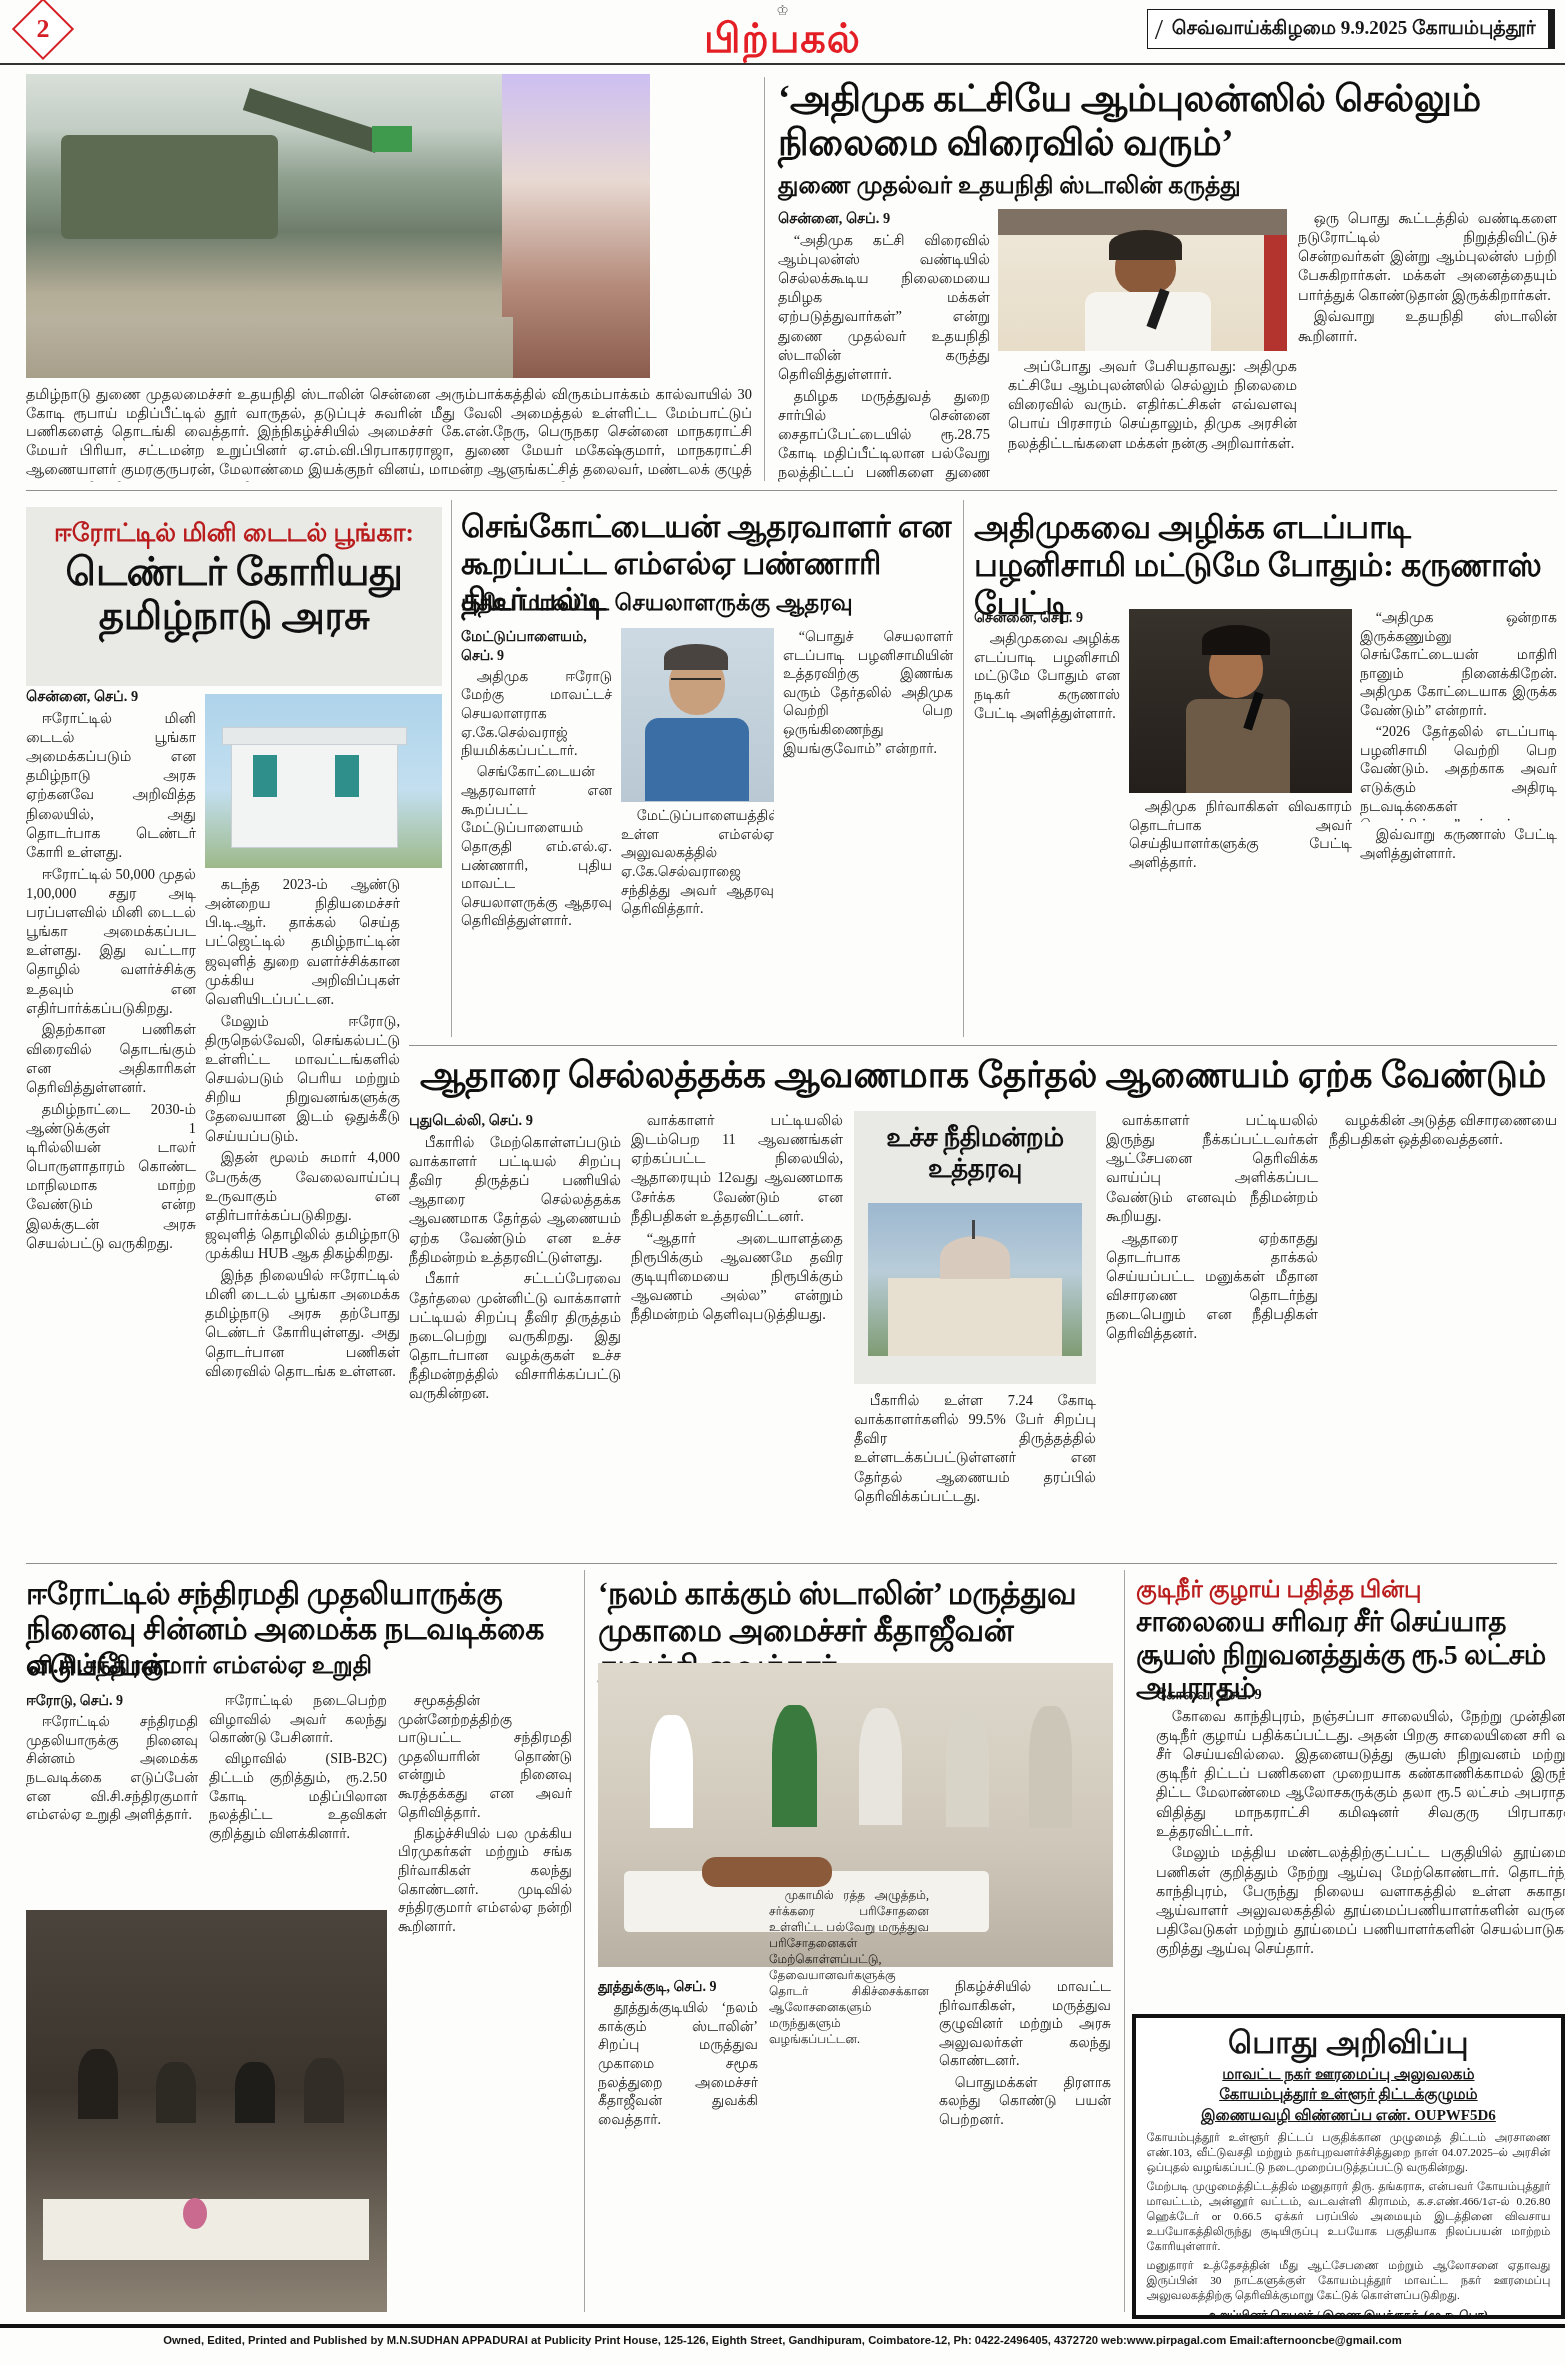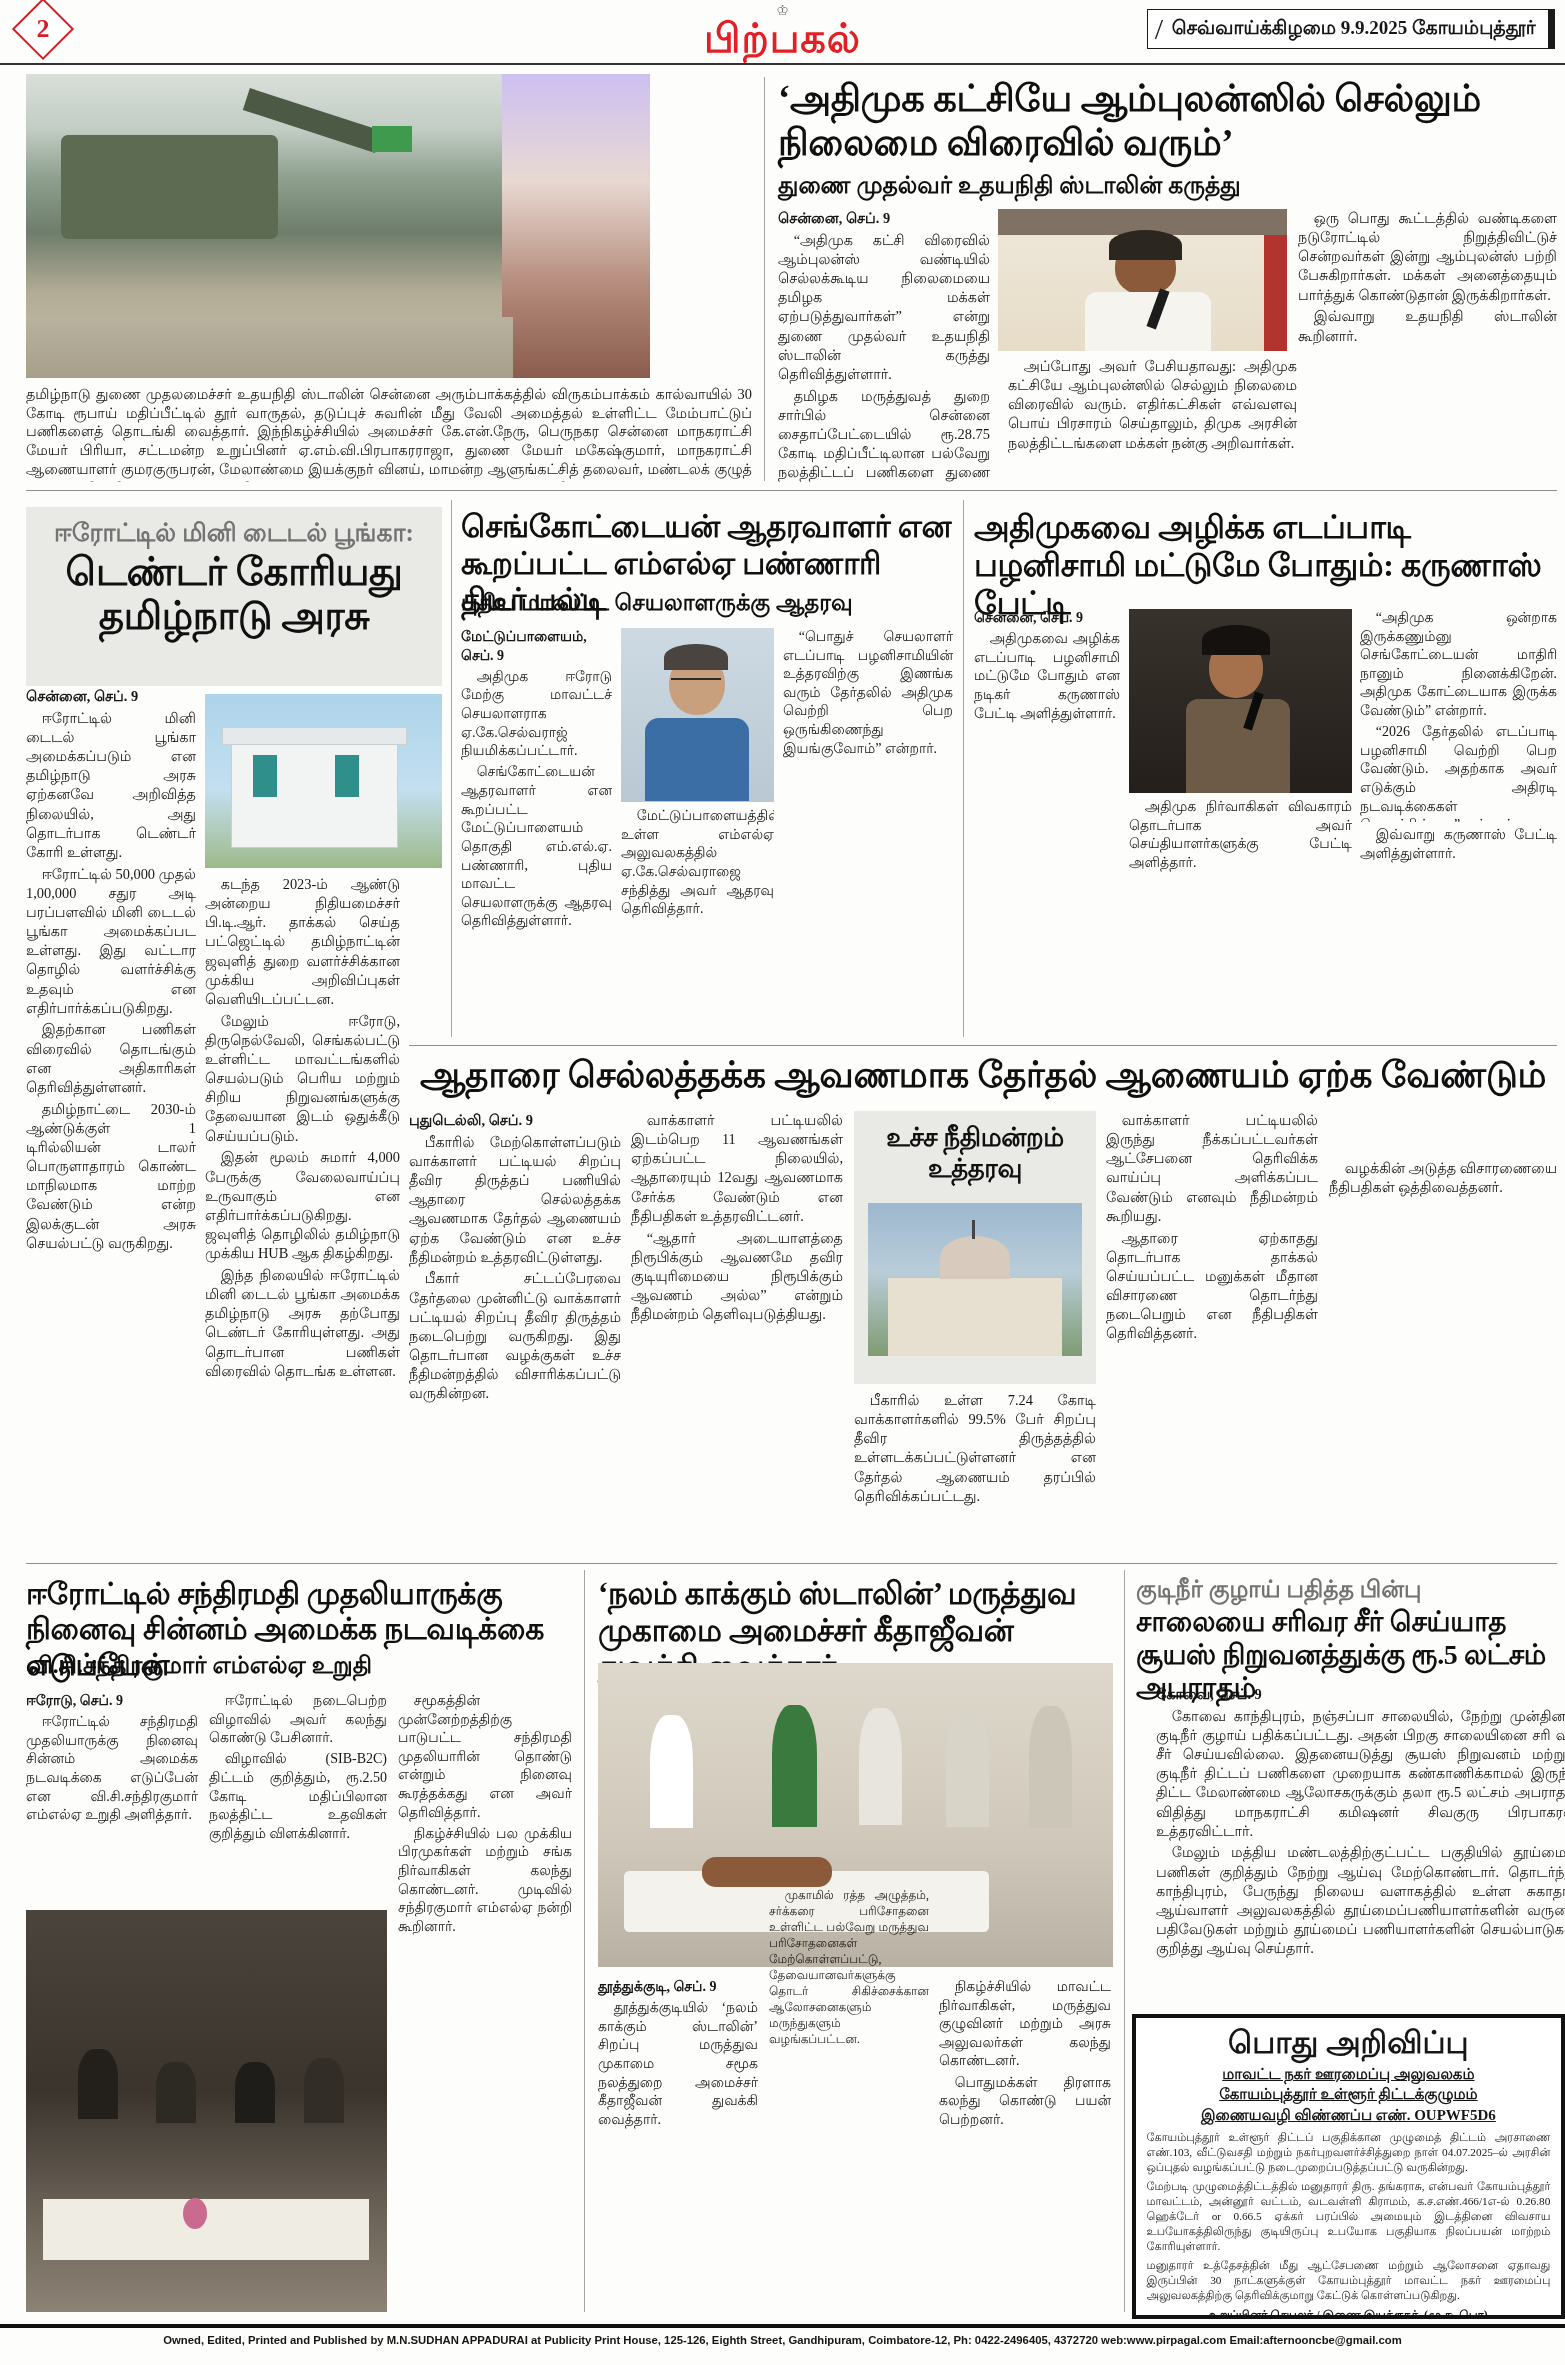--- a/index.html
+++ b/index.html
@@ -15,21 +15,21 @@
            display:flex;align-items:center;justify-content:center;font-size:26px;font-weight:800;color:#d51f26;}
   .masthead{position:absolute;left:50%;top:3.5px;transform:translateX(-50%);text-align:center;}
   .masthead .orn{display:block;font-size:14px;color:#777;line-height:1;}
   .masthead .ttl{font-size:40px;font-weight:900;color:#e31e24;line-height:1.05;letter-spacing:0.9px;}
   .datebox{position:absolute;right:10.4px;top:8.7px;height:38px;border:1.7px solid #1a1a1a;border-right:7px solid #1a1a1a;
            display:flex;align-items:center;padding:0 12px 0 7px;font-size:19px;font-weight:600;background:#fff;}
   .datebox .slash{font-size:30px;font-weight:300;margin-right:8.7px;color:#222;}
   
   .hl{font-weight:900;color:#101010;line-height:1.18;letter-spacing:-0.4px;}
   .sub{font-weight:800;color:#101010;}
-  .kick{font-weight:600;color:#737373;}
+  .kick{font-weight:600;color:#b91c1c;}
   
   .txt{font-size:14.4px;line-height:1.33;text-align:justify;overflow:hidden;}
   .txt p{margin:0 0 2.6px 0;text-indent:15.7px;}
   .txt p.dl{text-indent:0;font-weight:800;text-align:left;}
   .caption{font-size:14.4px;line-height:1.3;text-align:justify;overflow:hidden;}
   
   .photo{position:absolute;overflow:hidden;}
   .greybox{background:#e9e9e6;}
   .noticebox{position:absolute;border:4.3px solid #111;background:#fff;padding:5.2px 10.4px;overflow:hidden;}
   .noticebox .ntitle{text-align:center;font-size:31px;font-weight:900;line-height:1.15;margin:1.7px 0 3.5px;}
@@ -194,21 +194,21 @@
       </div>
     </div>
     <div class="txt" style="width:242px;height:174px;margin-top:7px;">
       <p>பீகாரில் உள்ள 7.24 கோடி வாக்காளர்களில் 99.5% பேர் சிறப்பு தீவிர திருத்தத்தில் உள்ளடக்கப்பட்டுள்ளனர் என தேர்தல் ஆணையம் தரப்பில் தெரிவிக்கப்பட்டது.</p>
     </div>
   </div>
   <div class="txt abs" style="left:1106px;top:1111px;width:212px;height:445px;">
     <p>வாக்காளர் பட்டியலில் இருந்து நீக்கப்பட்டவர்கள் ஆட்சேபனை தெரிவிக்க வாய்ப்பு அளிக்கப்பட வேண்டும் எனவும் நீதிமன்றம் கூறியது.</p>
     <p>ஆதாரை ஏற்காதது தொடர்பாக தாக்கல் செய்யப்பட்ட மனுக்கள் மீதான விசாரணை தொடர்ந்து நடைபெறும் என நீதிபதிகள் தெரிவித்தனர்.</p>
   </div>
-  <div class="txt abs" style="left:1329px;top:1111px;width:228px;height:445px;margin-top:48px;">
+  <div class="txt abs" style="left:1329px;top:1111px;width:228px;height:445px;">
     <p>வழக்கின் அடுத்த விசாரணையை நீதிபதிகள் ஒத்திவைத்தனர்.</p>
   </div>
 
   <div class="hrule" style="left:26px;top:1563px;width:1531px;"></div>
 
   <div class="hl abs" style="left:26px;top:1576px;width:548px;font-size:30px;">ஈரோட்டில் சந்திரமதி முதலியாருக்கு நினைவு சின்னம் அமைக்க நடவடிக்கை எடுப்பேன்</div>
   <div class="sub abs" style="left:26px;top:1652px;width:548px;font-size:23.5px;">வி.சி.சந்திரகுமார் எம்எல்ஏ உறுதி</div>
   <div class="txt abs" style="left:26px;top:1692px;width:172px;height:209px;font-size:14px;">
     <p class="dl">ஈரோடு, செப். 9</p>
     <p>ஈரோட்டில் சந்திரமதி முதலியாருக்கு நினைவு சின்னம் அமைக்க நடவடிக்கை எடுப்பேன் என வி.சி.சந்திரகுமார் எம்எல்ஏ உறுதி அளித்தார்.</p>

